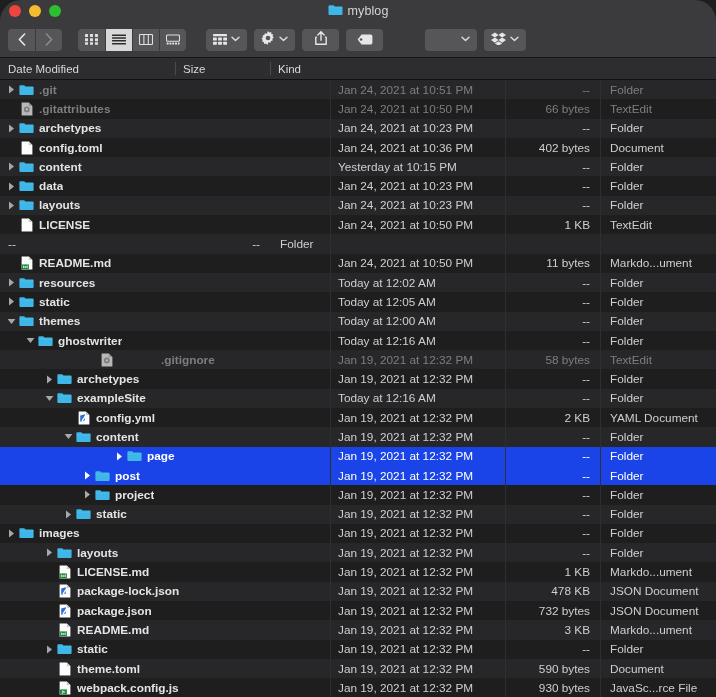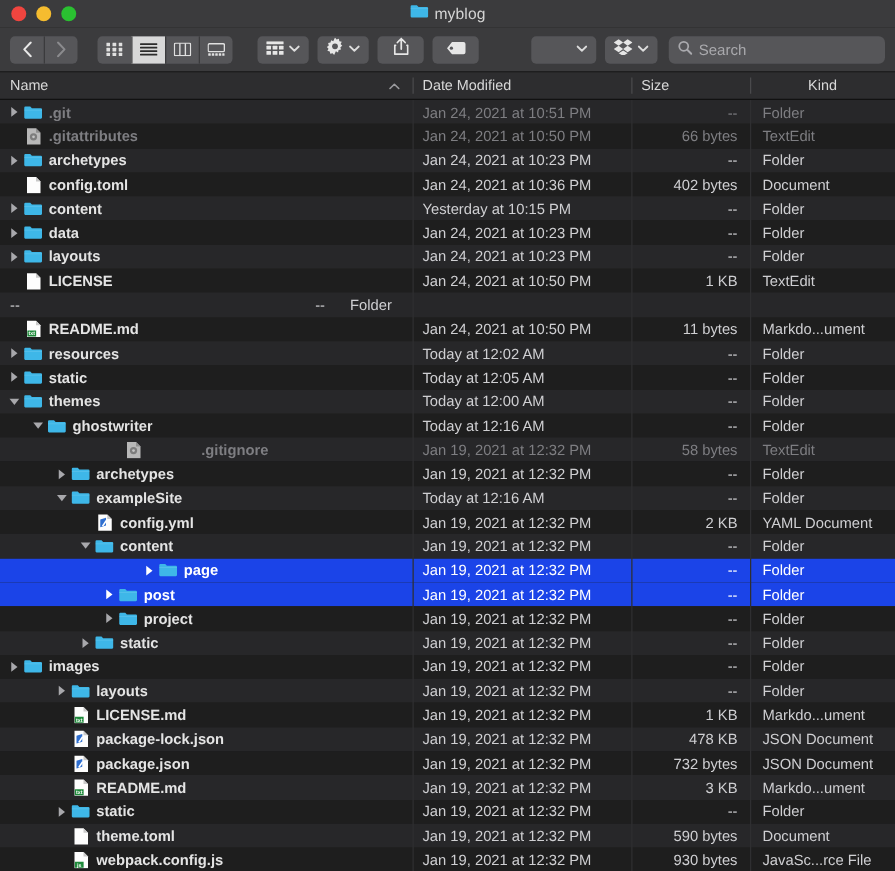--- a/index.html
+++ b/index.html
@@ -9,20 +9,21 @@
     font-family: "Liberation Sans", sans-serif;
     -webkit-font-smoothing: antialiased;
     overflow: hidden;
   }
 
   .window {
     width: 716px; height: 697px;
     display: flex; flex-direction: column;
     background: #1e1e1e;
     overflow: hidden;
+    border-radius: 21px;
   }
 
   
   .titlebar {
     height: 22px;
     background: #3b3b3d;
     display: flex; align-items: center;
     position: relative;
     flex: 0 0 22px;
   }
@@ -122,21 +123,21 @@
     position: relative;
     white-space: nowrap;
   }
   .ch + .ch::before {
     content: ""; position: absolute; left: 0; top: 4px; bottom: 4px;
     width: 1px; background: #4a4a4c;
   }
   .ch-name { width: 330px; justify-content: space-between; }
   .ch-date { width: 175px; }
   .ch-size { width: 95px; }
-  .ch-kind { flex: 1 1 auto; justify-content: center; }
+  .ch-kind { flex: 1 1 auto; }
   .sortarrow { color: #9a9a9e; font-size: 9px; margin-right: 2px; }
 
   
   .list {
     flex: 1 1 auto;
     overflow: hidden;
     background: #1e1e1e;
   }
   .row {
     height: 19.3px;
@@ -335,40 +336,23 @@
           </g>
         </svg>
       </span>
       <span class="chev">
         <svg width="9" height="6" viewBox="0 0 9 6">
             <path d="M1 1.2L4.5 4.6 8 1.2" stroke="#dcdcdc" stroke-width="1.4" fill="none" stroke-linecap="round" stroke-linejoin="round"></path>
           </svg>
       </span>
     </div>
 
-    <div class="searchbox">
-      <span>
-        <svg width="12" height="12" viewBox="0 0 12 12">
-          <circle cx="5" cy="5" r="3.6" fill="none" stroke="#a9a9ad" stroke-width="1.4"></circle>
-          <path d="M7.8 7.8L11 11" stroke="#a9a9ad" stroke-width="1.5" stroke-linecap="round"></path>
-        </svg>
-      </span>
-      <span class="ph">Search</span>
-    </div>
   </div>
 
   <div class="colhead">
-    <div class="ch ch-name">
-      <span>Name</span>
-      <span class="sortarrow">
-        <svg width="9" height="6" viewBox="0 0 9 6">
-            <path d="M1 4.8L4.5 1.4 8 4.8" stroke="#9a9a9e" stroke-width="1.3" fill="none" stroke-linecap="round" stroke-linejoin="round"></path>
-          </svg>
-      </span>
-    </div>
     <div class="ch ch-date">
       <span>Date Modified</span>
     </div>
     <div class="ch ch-size">
       <span>Size</span>
     </div>
     <div class="ch ch-kind">
       <span>Kind</span>
     </div>
   </div>

